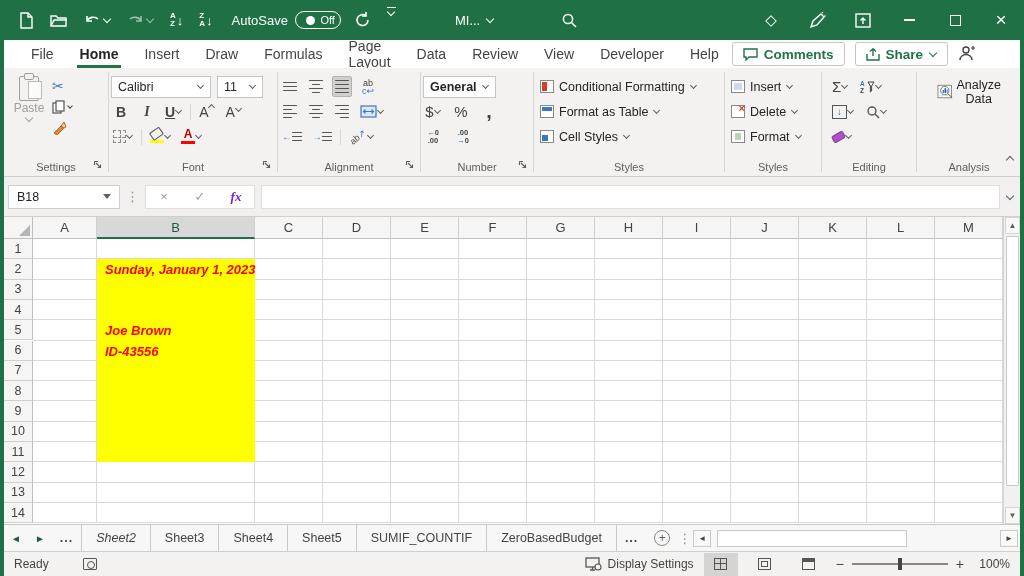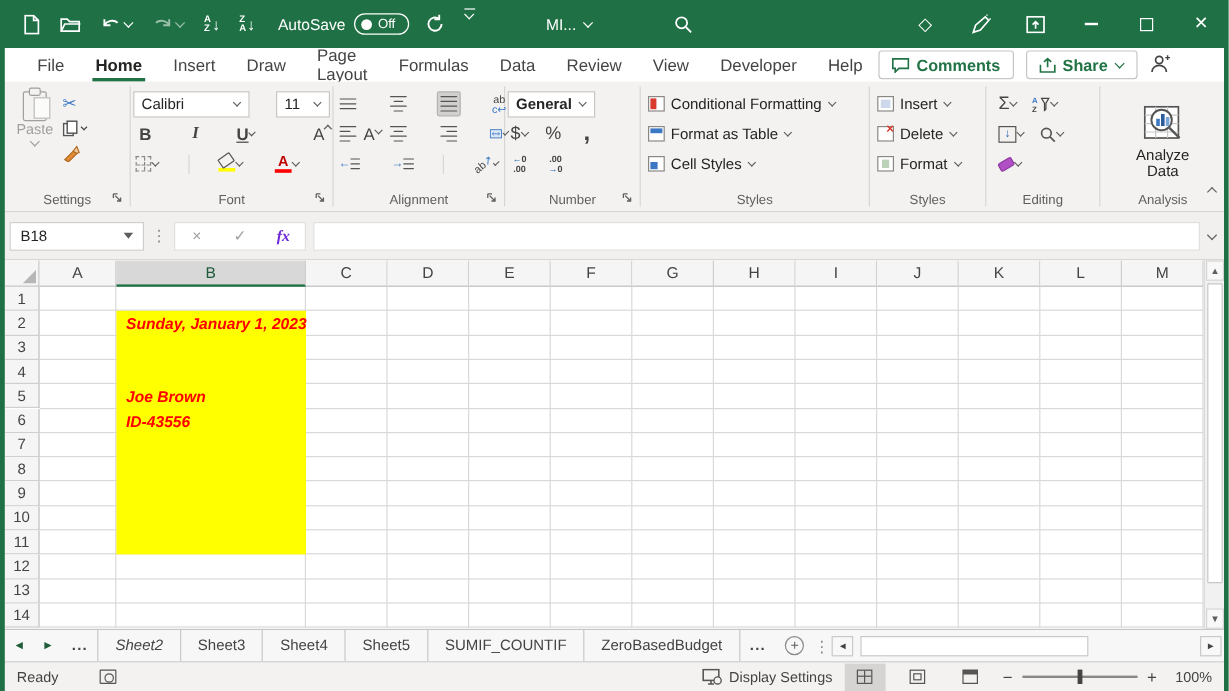--- a/index.html
+++ b/index.html
@@ -13,21 +13,21 @@
   
   .titlebar { position:absolute; left:0; top:0; width:1024px; height:40px; background:#1f7145; display:flex; align-items:center; color:#fff; }
   .qat { display:flex; align-items:center; gap:10px; padding-left:16px; }
   .tbtn { display:flex; align-items:center; gap:2px; height:26px; padding:0 3px; }
   .tbtn svg { display:block; }
   .dim { opacity:.55; }
   .sortglyph { display:flex; align-items:center; gap:1px; font-weight:bold; }
   .sortglyph .lz { display:flex; flex-direction:column; font-size:8px; line-height:8px; }
   .sortglyph .ar { font-size:13px; }
   .autosave { display:flex; align-items:center; gap:7px; margin-left:6px; font-size:13px; }
-  .pill { width:46px; height:18px; border:1.4px solid #fff; border-radius:10px; display:flex; align-items:center; gap:5px; padding:1px 5px; font-size:11px; }
+  .pill { width:46px; height:18px; border:1.4px solid #fff; border-radius:10px; display:flex; align-items:center; gap:5px; padding:1px 5px; font-size:11px;justify-content:flex-end; }
   .pill .dot { width:9px; height:9px; background:#fff; border-radius:50%; }
   .chev { display:inline-block; width:6px; height:6px; border-right:1.3px solid currentColor; border-bottom:1.3px solid currentColor; transform:rotate(45deg); margin:0 1px 2px 1px; }
   .chev.up { transform:rotate(-135deg); margin-top:4px; }
   .morechev { display:flex; flex-direction:column; align-items:center; gap:1px; }
   .morechev .bar { width:9px; height:1.4px; background:#fff; }
   .doctitle { display:flex; align-items:center; gap:6px; margin-left:56px; font-size:13px; }
   .tsearch { margin-left:64px; }
   .winctl { margin-left:auto; display:flex; align-items:center; gap:0; }
   .winctl .wbtn { width:46px; height:40px; display:flex; align-items:center; justify-content:center; font-size:15px; }
   .maxbox { width:11px; height:11px; border:1.4px solid #fff; }
@@ -42,21 +42,21 @@
   .tabactions { margin-left:auto; display:flex; align-items:center; gap:10px; padding-right:14px; }
   .actbtn { display:flex; align-items:center; gap:6px; border:1px solid #c8c6c4; border-radius:3px; background:#fff; height:24px; padding:0 10px; color:#217346; font-size:13.5px; font-weight:bold; }
   .actbtn .chev { color:#217346; }
 
   
   .ribbon { position:absolute; left:0; top:68px; width:1024px; height:109px; background:#f3f2f1; border-bottom:1px solid #d1cfcd; display:flex; align-items:stretch; padding-left:6px; }
   .rgroup { position:relative; display:flex; flex-direction:column; padding-top:6px; }
   .glabel { position:absolute; bottom:3px; left:0; right:0; text-align:center; font-size:11px; color:#605e5c; }
   .launch { position:absolute; bottom:4px; right:4px; }
   .gsep { width:1px; background:#d8d6d4; margin:4px 2px; }
-  .rowline { display:flex; align-items:center; gap:22px; height:25px; }
+  .rowline { display:flex; align-items:center; gap:6px; height:25px; }
   .icbtn { display:flex; align-items:center; justify-content:center; min-width:20px; height:21px; padding:0 2px; color:#444; }
   .icbtn .chev { width:5px; height:5px; color:#605e5c; }
   .pressed { background:#d2d0ce; border:1px solid #b5b3b1; border-radius:2px; }
   .combo { background:#fff; border:1px solid #c8c6c4; height:22px; display:flex; align-items:center; padding:0 6px; font-size:12.5px; color:#252423; }
   .combo .chev { margin-left:auto; color:#605e5c; width:5px; height:5px; }
   .blab { font-size:14px; }
 
   
   .g-clip { width:100px; }
   .clipwrap { display:flex; }
@@ -98,21 +98,21 @@
   .mini.fmt::before { content:""; position:absolute; inset:2px 3px; background:#bcd2b8; }
   .srow { display:flex; align-items:center; gap:5px; height:25px; font-size:12.5px; color:#252423; }
   .srow .chev { width:5px; height:5px; color:#605e5c; }
 
   
   .edrow { display:flex; align-items:center; gap:8px; height:25px; }
   .filldown { width:15px; height:14px; border:1px solid #555; display:flex; align-items:center; justify-content:center; color:#2b6cb8; font-size:10px; font-weight:bold; }
   .eraser { width:13px; height:8px; background:#b14fc5; border-radius:2px; transform:rotate(-30deg); border:1px solid #8d3aa0; }
 
   
-  .analyzebtn { display:flex; flex-direction:column; align-items:center; gap:3px; width:64px; margin:11px auto; color:#252423; font-size:12.5px; text-align:center; line-height:14px; padding-top:2px; }
+  .analyzebtn { display:flex; flex-direction:row; align-items:center; gap:3px; width:64px; margin:0 auto; color:#252423; font-size:12.5px; text-align:center; line-height:14px; padding-top:2px; }
 
   .collapse { position:absolute; right:10px; bottom:8px; color:#605e5c; }
 
   
   .fxrow { position:absolute; left:0; top:177px; width:1024px; height:40px; background:#f1f0ef; display:flex; align-items:center; padding:0 10px 0 8px; gap:6px; border-bottom:1px solid #d1cfcd; }
   .namebox { width:112px; height:24px; background:#fff; border:1px solid #d1cfcd; display:flex; align-items:center; padding:0 8px; font-size:12.5px; }
   .namebox .tri { margin-left:auto; width:0; height:0; border-left:4px solid transparent; border-right:4px solid transparent; border-top:5px solid #605e5c; }
   .vdots { color:#8a8886; font-size:13px; letter-spacing:0; }
   .fxbtns { display:flex; align-items:center; background:#fff; border:1px solid #e1dfdd; height:24px; }
   .fxbtns span { width:36px; text-align:center; color:#a19f9d; font-size:13px; }
@@ -263,22 +263,22 @@
     <span class="wbtn" style="font-size:19px;">×</span>
   </div>
 </div>
 
 <div class="tabrow">
   <div class="rtabs" id="ribbon-tabs">
       <div class="rtab">File</div>
       <div class="rtab active">Home</div>
       <div class="rtab">Insert</div>
       <div class="rtab">Draw</div>
+      <div class="rtab">Formulas</div>
       <div class="rtab">Page Layout</div>
-      <div class="rtab">Formulas</div>
       <div class="rtab">Data</div>
       <div class="rtab">Review</div>
       <div class="rtab">View</div>
       <div class="rtab">Developer</div>
       <div class="rtab">Help</div>
     </div>
   <div class="tabactions">
     <span class="actbtn">
       <svg width="15" height="13" viewBox="0 0 15 13">
           <path d="M1 1h13v8H6l-3 3V9H1z" fill="none" stroke="#217346" stroke-width="1.4"></path>

